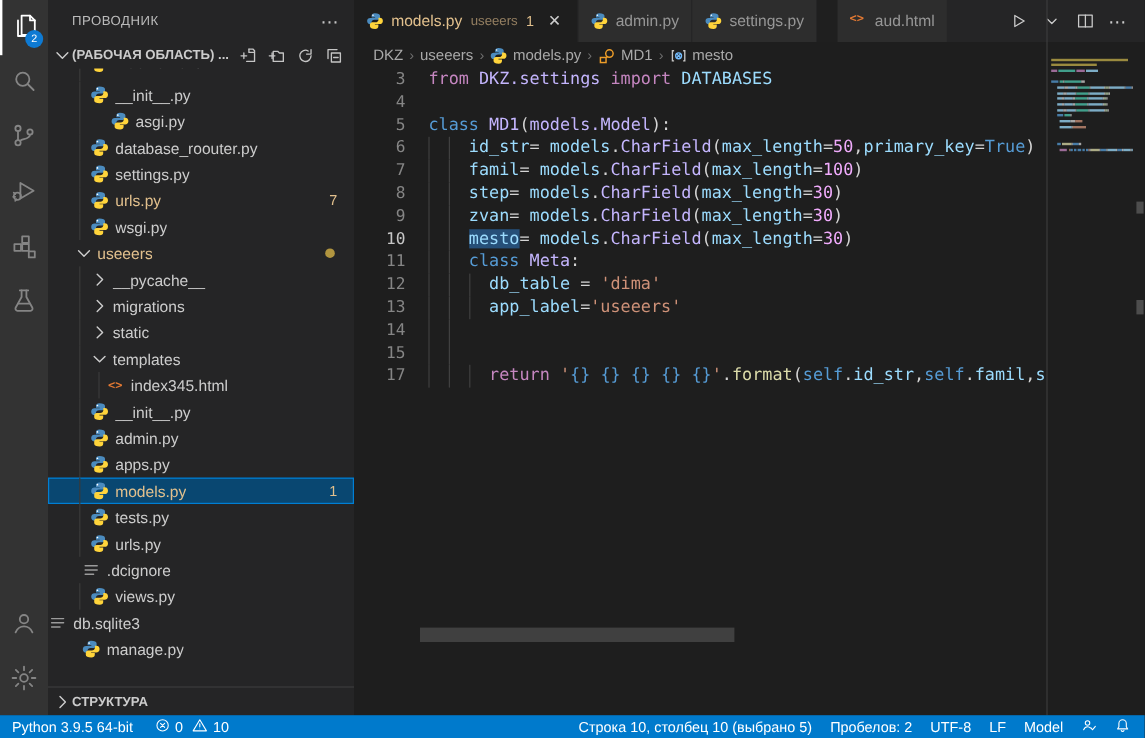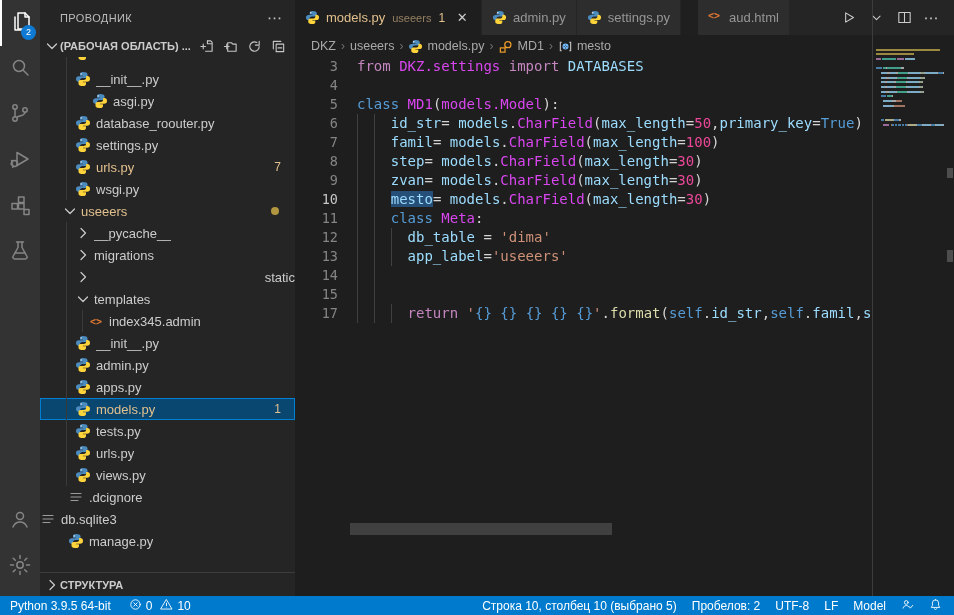--- a/index.html
+++ b/index.html
@@ -69,22 +69,22 @@
   .bc-sep { margin:0 5px; color:#6e6e6e; font-size:12px; }
 
   
   #code { position:absolute; top:57px; left:0; width:577px; bottom:0; overflow:hidden;
     font-family:"DejaVu Sans Mono", monospace; font-size:14px; line-height:19px; }
   .cline { position:relative; height:19px; display:flex; white-space:pre; }
   .gutter { width:43px; flex:none; text-align:right; color:#858585; font-size:13.5px; }
   .gutter.cur { color:#c6c6c6; }
   .ctext { margin-left:19px; flex:none; }
   .ig { position:absolute; top:0; bottom:0; width:1px; background:#404040; }
-  .tk-k { color:#C586C0; } .tk-d { color:#569CD6; } .tk-c { color:#d946ef; }
-  .tk-f { color:#DCDCAA; } .tk-v { color:#9CDCFE; } .tk-n { color:#ec4899; }
+  .tk-k { color:#C586C0; } .tk-d { color:#569CD6; } .tk-c { color:#c4b5fd; }
+  .tk-f { color:#DCDCAA; } .tk-v { color:#9CDCFE; } .tk-n { color:#f0abfc; }
   .tk-s { color:#CE9178; } .tk-p { color:#D4D4D4; }
   .tk-sel { background:#264f78; }
 
   #vrule { position:absolute; top:0; bottom:0; left:577px; width:1px; background:#3c3c3c; }
   #minimap { position:absolute; top:48px; left:581px; width:68px; }
   .mm-line { display:flex; height:3px; margin-bottom:1.7px; }
   .mm-tok { height:2px; margin-top:.5px; }
   #overview-ruler { position:absolute; top:0; bottom:0; right:0; width:8px; }
   .ov-mark { position:absolute; left:1px; width:6px; background:#4d4d4d; }
   #hscroll { position:absolute; left:55px; top:523px; width:262px; height:12px; background:#404040; }
@@ -325,21 +325,21 @@
             <span class="tchev">
               <svg viewBox="0 0 16 16" fill="none" stroke="currentColor" stroke-width="1.2" stroke-linecap="round" stroke-linejoin="round">
                 <path d="M6 3.5l4.5 4.5L6 12.5"></path>
               </svg>
             </span>
             <span class="tlabel">migrations</span>
           </div>
         </div>
         <div class="trow">
           <span class="tguide" style="left: 26px;"></span>
-          <div class="tinner" style="padding-left: 35px; justify-content: space-between;">
+          <div class="tinner" style="padding-left: 35px;">
             <span class="tchev">
               <svg viewBox="0 0 16 16" fill="none" stroke="currentColor" stroke-width="1.2" stroke-linecap="round" stroke-linejoin="round">
                 <path d="M6 3.5l4.5 4.5L6 12.5"></path>
               </svg>
             </span>
             <span class="tlabel">static</span>
           </div>
         </div>
         <div class="trow">
           <span class="tguide" style="left: 26px;"></span>
@@ -352,21 +352,21 @@
             <span class="tlabel">templates</span>
           </div>
         </div>
         <div class="trow">
           <span class="tguide" style="left: 26px;"></span>
           <span class="tguide" style="left: 42px;"></span>
           <div class="tinner" style="padding-left: 48px;">
             <span class="ticon">
               <span class="html-glyph">&lt;&gt;</span>
             </span>
-            <span class="tlabel">index345.admin</span>
+            <span class="tlabel">index345.html</span>
           </div>
         </div>
         <div class="trow">
           <span class="tguide" style="left: 26px;"></span>
           <div class="tinner" style="padding-left: 35px;">
             <span class="ticon">
               <svg viewBox="0 0 16 16">
                 <path fill="#4B8BBE" d="M7.9 1C6 1 5 1.9 5 3.3v1.5h3.1v.5H3.8C2.1 5.3 1 6.3 1 8.1s1.1 2.8 2.8 2.8h1.1V9.2c0-1.3 1.1-2.3 2.6-2.3h2.9c1.2 0 2.1-.9 2.1-2.1V3.3C12.5 1.9 10.8 1 7.9 1z"></path>
                 <path fill="#FFD43B" d="M8.1 15c1.9 0 2.9-.9 2.9-2.3v-1.5H7.9v-.5h4.3c1.7 0 2.8-1 2.8-2.8S13.9 5.1 12.2 5.1h-1.1v1.7c0 1.3-1.1 2.3-2.6 2.3H5.6c-1.2 0-2.1.9-2.1 2.1v1.5C3.5 14.1 5.2 15 8.1 15z"></path>
                 <circle cx="6.2" cy="2.9" r=".7" fill="#fff"></circle>
@@ -435,40 +435,40 @@
               <svg viewBox="0 0 16 16">
                 <path fill="#4B8BBE" d="M7.9 1C6 1 5 1.9 5 3.3v1.5h3.1v.5H3.8C2.1 5.3 1 6.3 1 8.1s1.1 2.8 2.8 2.8h1.1V9.2c0-1.3 1.1-2.3 2.6-2.3h2.9c1.2 0 2.1-.9 2.1-2.1V3.3C12.5 1.9 10.8 1 7.9 1z"></path>
                 <path fill="#FFD43B" d="M8.1 15c1.9 0 2.9-.9 2.9-2.3v-1.5H7.9v-.5h4.3c1.7 0 2.8-1 2.8-2.8S13.9 5.1 12.2 5.1h-1.1v1.7c0 1.3-1.1 2.3-2.6 2.3H5.6c-1.2 0-2.1.9-2.1 2.1v1.5C3.5 14.1 5.2 15 8.1 15z"></path>
                 <circle cx="6.2" cy="2.9" r=".7" fill="#fff"></circle>
               </svg>
             </span>
             <span class="tlabel">urls.py</span>
           </div>
         </div>
         <div class="trow">
-          <span class="tguide" style="left: 26px;"></span>
-          <div class="tinner" style="padding-left: 35px;">
-            <span class="ticon">
-              <svg viewBox="0 0 16 16">
-                <path fill="#4B8BBE" d="M7.9 1C6 1 5 1.9 5 3.3v1.5h3.1v.5H3.8C2.1 5.3 1 6.3 1 8.1s1.1 2.8 2.8 2.8h1.1V9.2c0-1.3 1.1-2.3 2.6-2.3h2.9c1.2 0 2.1-.9 2.1-2.1V3.3C12.5 1.9 10.8 1 7.9 1z"></path>
-                <path fill="#FFD43B" d="M8.1 15c1.9 0 2.9-.9 2.9-2.3v-1.5H7.9v-.5h4.3c1.7 0 2.8-1 2.8-2.8S13.9 5.1 12.2 5.1h-1.1v1.7c0 1.3-1.1 2.3-2.6 2.3H5.6c-1.2 0-2.1.9-2.1 2.1v1.5C3.5 14.1 5.2 15 8.1 15z"></path>
-                <circle cx="6.2" cy="2.9" r=".7" fill="#fff"></circle>
-              </svg>
-            </span>
-            <span class="tlabel">views.py</span>
-          </div>
-        </div>
-        <div class="trow">
           <div class="tinner" style="padding-left: 28px;">
             <span class="ticon">
               <svg viewBox="0 0 16 16" fill="none" stroke="currentColor" stroke-width="1.2" stroke-linecap="round" stroke-linejoin="round">
                 <path d="M3 4.5h10M3 8h10M3 11.5h7" stroke="#9b9b9b"></path>
               </svg>
             </span>
             <span class="tlabel">.dcignore</span>
+          </div>
+        </div>
+        <div class="trow">
+          <span class="tguide" style="left: 26px;"></span>
+          <div class="tinner" style="padding-left: 35px;">
+            <span class="ticon">
+              <svg viewBox="0 0 16 16">
+                <path fill="#4B8BBE" d="M7.9 1C6 1 5 1.9 5 3.3v1.5h3.1v.5H3.8C2.1 5.3 1 6.3 1 8.1s1.1 2.8 2.8 2.8h1.1V9.2c0-1.3 1.1-2.3 2.6-2.3h2.9c1.2 0 2.1-.9 2.1-2.1V3.3C12.5 1.9 10.8 1 7.9 1z"></path>
+                <path fill="#FFD43B" d="M8.1 15c1.9 0 2.9-.9 2.9-2.3v-1.5H7.9v-.5h4.3c1.7 0 2.8-1 2.8-2.8S13.9 5.1 12.2 5.1h-1.1v1.7c0 1.3-1.1 2.3-2.6 2.3H5.6c-1.2 0-2.1.9-2.1 2.1v1.5C3.5 14.1 5.2 15 8.1 15z"></path>
+                <circle cx="6.2" cy="2.9" r=".7" fill="#fff"></circle>
+              </svg>
+            </span>
+            <span class="tlabel">views.py</span>
           </div>
         </div>
         <div class="trow">
           <div class="tinner" style="">
             <span class="ticon">
               <svg viewBox="0 0 16 16" fill="none" stroke="currentColor" stroke-width="1.2" stroke-linecap="round" stroke-linejoin="round">
                 <path d="M3 4.5h10M3 8h10M3 11.5h7" stroke="#9b9b9b"></path>
               </svg>
             </span>
             <span class="tlabel">db.sqlite3</span>

